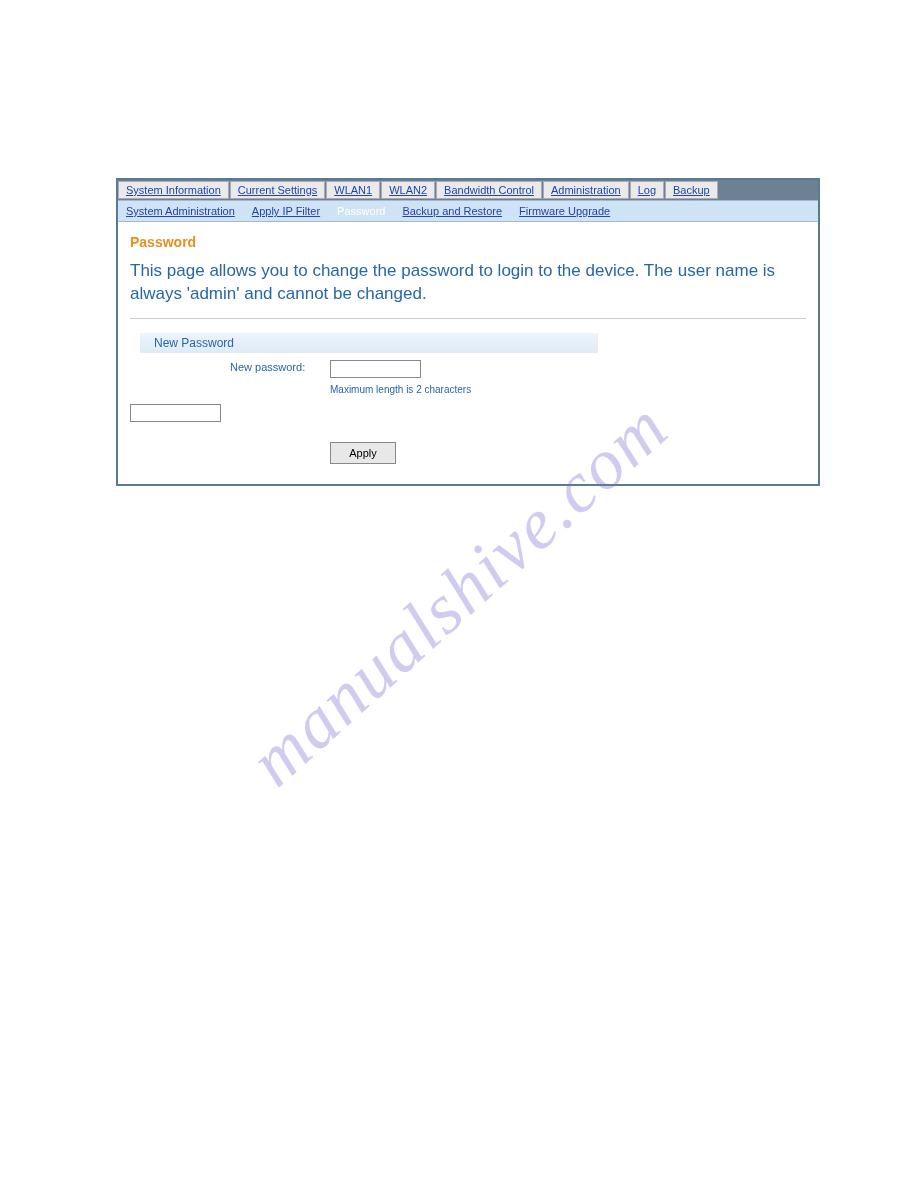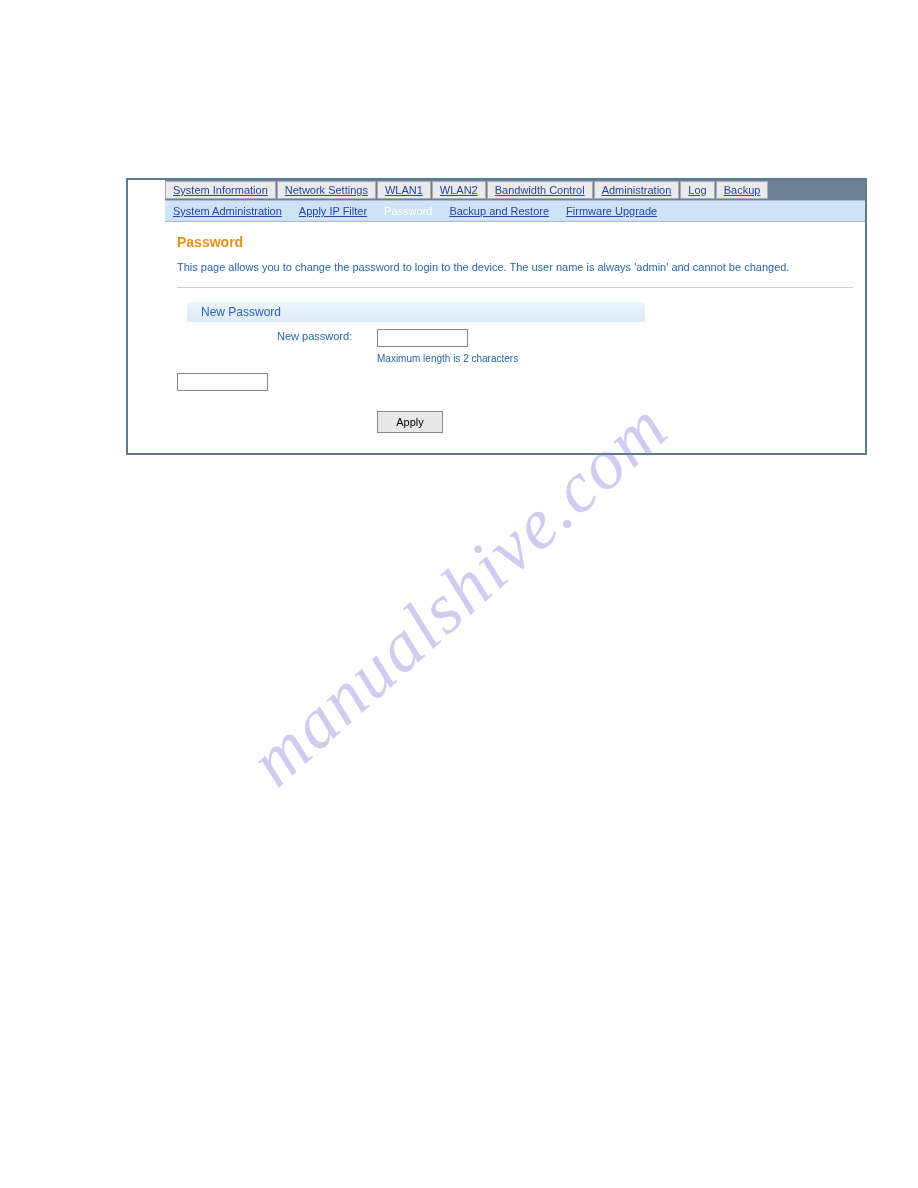--- a/index.html
+++ b/index.html
@@ -6,26 +6,25 @@
     margin: 0;
     padding: 0;
     background: #fff;
     font-family: Arial, sans-serif;
     width: 918px;
     height: 1188px;
     position: relative;
   }
   .panel {
     position: absolute;
-    left: 126px;
+    left: 116px;
     top: 178px;
     width: 700px;
     border: 2px solid #5a7a8f;
     background: #fff;
-    padding-left: 37px;
   }
   .tabs-row {
     display: flex;
     border-bottom: 1px solid #a8b8c4;
     font-size: 11px;
   }
   .tabs-row.primary {
     background: #6d8094;
   }
   .tabs-row.secondary {
@@ -62,21 +61,21 @@
     padding: 8px 12px 20px 12px;
   }
   .page-title {
     color: #e98f1e;
     font-weight: bold;
     font-size: 14px;
     margin: 4px 0 10px 0;
   }
   .desc {
     color: #2766a8;
-    font-size: 11px;
+    font-size: 17px;
     line-height: 1.35;
     margin-bottom: 12px;
   }
   .hr {
     border-top: 1px solid #ccc;
     margin: 8px 0 14px 0;
   }
   .section-header {
     background: linear-gradient(#ecf4fc, #dfeaf6);
     color: #2766a8;
@@ -142,21 +141,21 @@
     letter-spacing: 2px;
   }
 </style>
 </head>
 <body>
 
 <div class="panel">
 
   <div class="tabs-row primary">
     <span class="tab">System Information</span>
-    <span class="tab">Network Settings</span>
+    <span class="tab">Current Settings</span>
     <span class="tab">WLAN1</span>
     <span class="tab">WLAN2</span>
     <span class="tab">Bandwidth Control</span>
     <span class="tab active-admin">Administration</span>
     <span class="tab">Log</span>
     <span class="tab">Backup</span>
   </div>
 
   <div class="tabs-row secondary">
     <span class="tab">System Administration</span>

